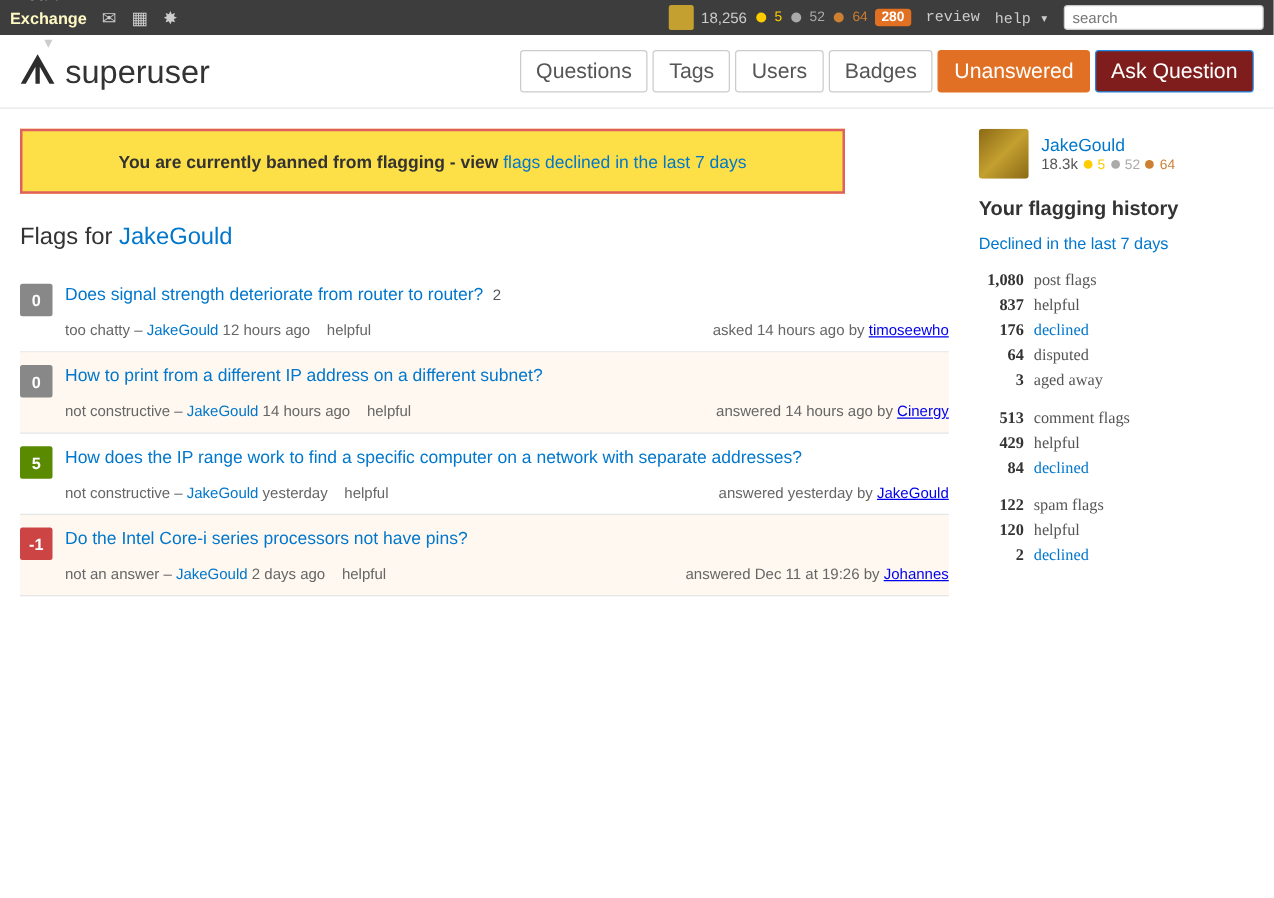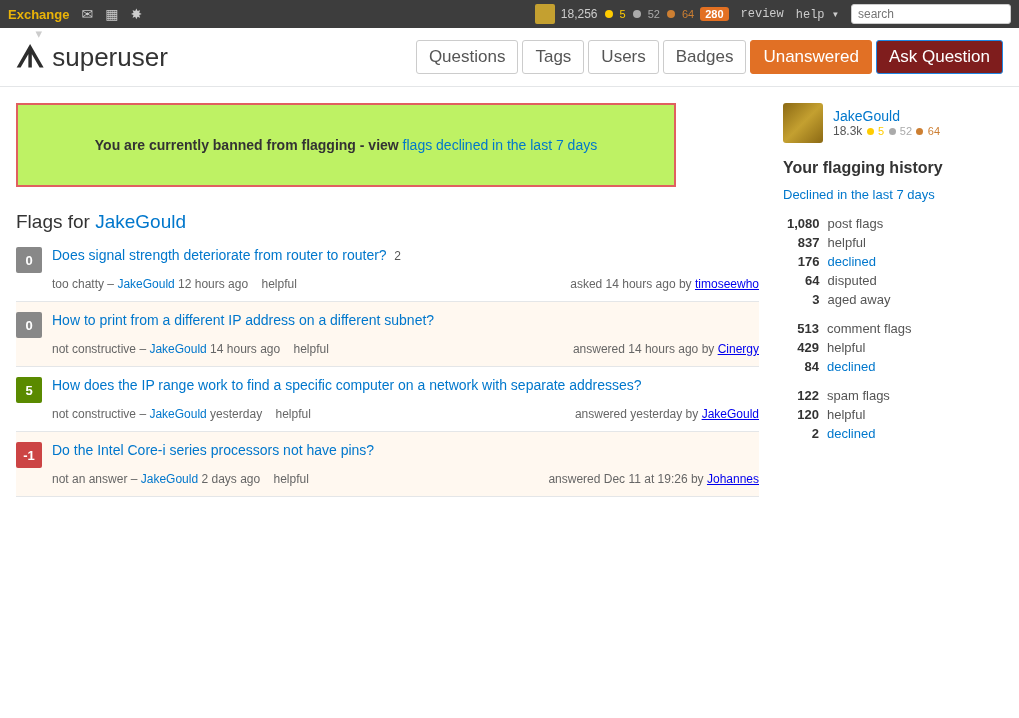--- a/index.html
+++ b/index.html
@@ -111,36 +111,36 @@
       padding: 16px;
       display: flex;
       gap: 24px;
     }
     .left-col { flex: 1; }
     .right-col { width: 220px; flex-shrink: 0; }
 
     
     .ban-notice {
       border: 2px solid #e06060;
-      background: #bef264;
-      padding: 32px 24px;
+      background: #fde047;
+      padding: 16px 24px;
       margin-bottom: 24px;
       text-align: center;
       font-size: 14px;
       color: #333;
       max-width: 660px;
     }
     .ban-notice a { color: #0077cc; text-decoration: none; }
     .ban-notice strong { color: #333; }
 
     
     .page-title {
       font-size: 19px;
       font-weight: normal;
-      margin-bottom: 4px;
+      margin-bottom: 16px;
       color: #333;
     }
     .page-title a { color: #0077cc; text-decoration: none; }
 
     
     .flag-item {
       border-bottom: 1px solid #e4e6e8;
       padding: 10px 0;
     }
     .flag-score-row {
@@ -210,21 +210,21 @@
       color: #333;
       margin-bottom: 10px;
     }
     .sidebar-link {
       color: #0077cc;
       font-size: 13px;
       text-decoration: none;
       display: block;
       margin-bottom: 12px;
     }
-    .flag-stats-table { width: 100%; border-collapse: collapse; font-size: 13px; }
+    .flag-stats-table { width: 100%; border-collapse: collapse; font-size: 13px; font-family: Liberation Serif, serif; }
     .flag-stats-table tr td { padding: 2px 4px; }
     .flag-stats-table .stat-num { text-align: right; color: #333; font-weight: bold; width: 40px; }
     .flag-stats-table .stat-label { color: #555; }
     .flag-stats-table .stat-label.link { color: #0077cc; cursor: pointer; }
     .flag-stats-section { margin-bottom: 10px; }
 
     .clearfix::after { content: ''; display: table; clear: both; }
 
     
     .avatar-placeholder {
@@ -237,21 +237,21 @@
       color: #fff;
       font-size: 10px;
     }
   </style>
 </head>
 <body>
 
 <div class="navbar">
   <div class="navbar-brand">
     <span style="color:#fff;font-weight:bold;">Stack</span>
-      <span style="color:#eab308;font-weight:bold;">Exchange</span>
+      <span style="color:#fef9c3;font-weight:bold;">Exchange</span>
     <span style="color:#ccc;">▾</span>
   </div>
   <span class="navbar-icon">✉</span>
   <span class="navbar-icon">▦</span>
   <span class="navbar-icon">✸</span>
   <div class="navbar-spacer"></div>
   <div class="navbar-user">
     <div class="avatar" style="width:20px;height:20px;background:#c4a030;border-radius:2px;"></div>
     <span class="rep">18,256</span>
     <span class="dot dot-gold"></span>

